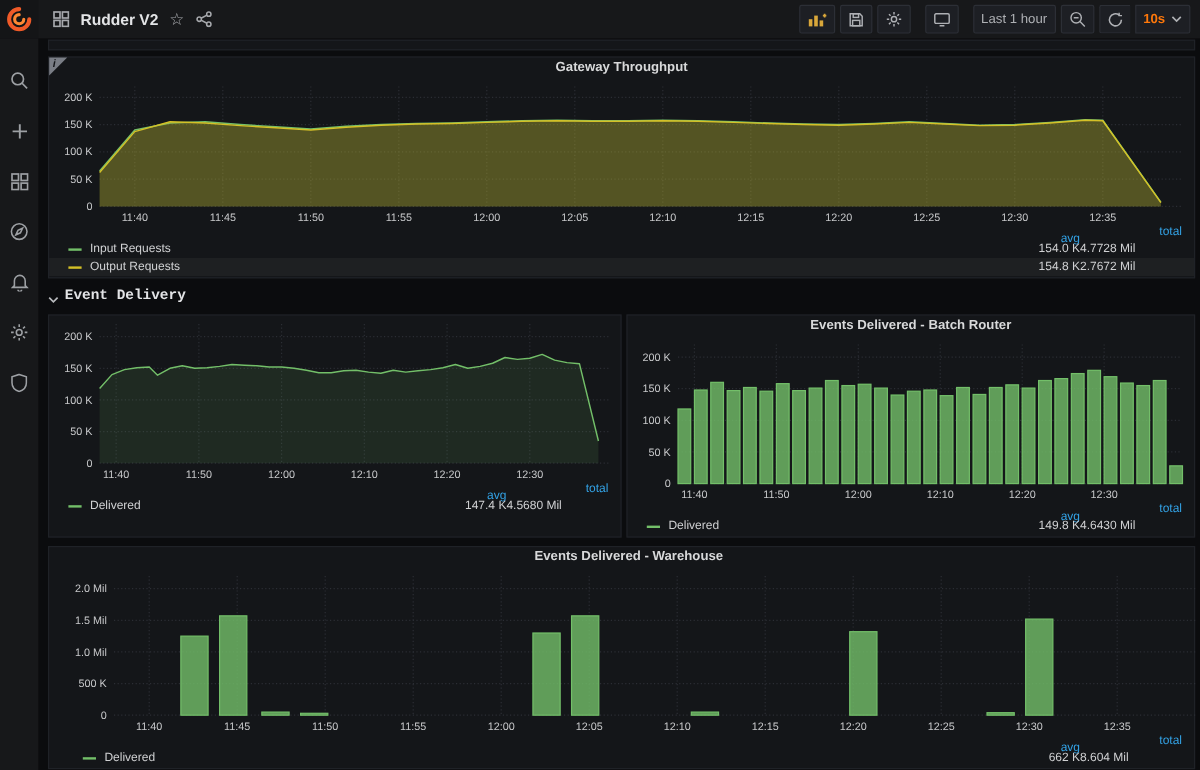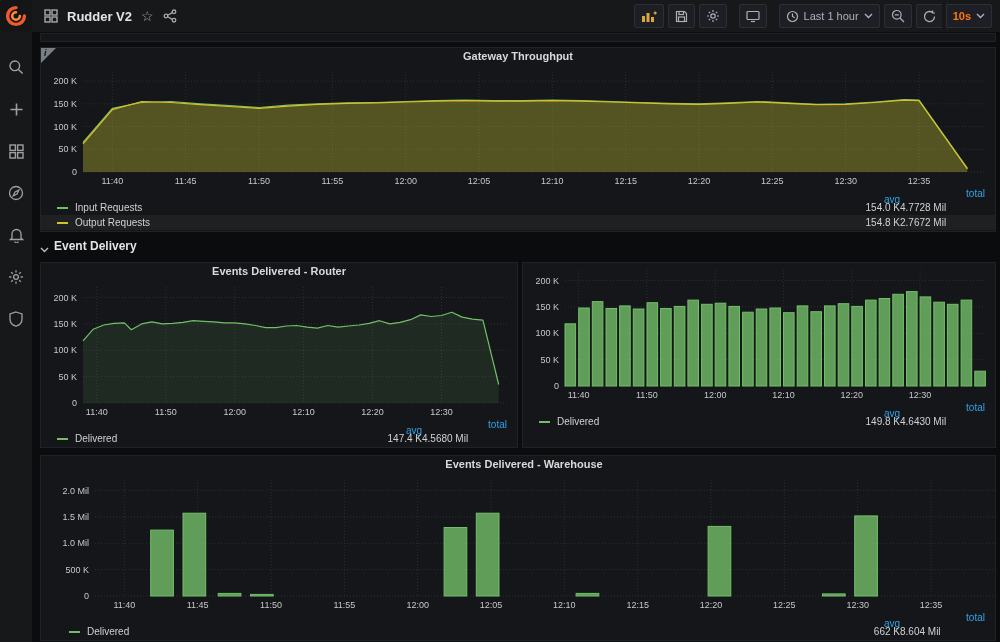--- a/index.html
+++ b/index.html
@@ -8,41 +8,41 @@
 
   
   .topbar { position:absolute; left:0; top:0; width:1000px; height:32px; background:#17181a; display:flex; align-items:center; z-index:5; }
   .logo-box { width:32px; height:32px; display:flex; align-items:center; justify-content:center; background:#141517; flex:0 0 32px; }
   .tb-left { display:flex; align-items:center; gap:9px; margin-left:12px; }
   .tb-title { font-size:13px; font-weight:bold; color:#e3e4e6; }
   .tb-icon { color:#a6a8ac; display:flex; align-items:center; }
   .tb-right { margin-left:auto; display:flex; align-items:center; gap:4px; margin-right:8px; }
   .tb-btn { height:24px; min-width:26px; display:flex; align-items:center; justify-content:center; gap:5px;
             background:#1d1f24; border:1px solid #2c2f36; border-radius:2px; color:#aeb0b4; font-size:11px; padding:0 6px; cursor:pointer; }
-  .gap-l { margin-left:8px; }
+  .gap-l { margin-left:8px;flex-direction:column; }
   .split-l { border-top-right-radius:0; border-bottom-right-radius:0; border-right:none; }
   .split-r { border-top-left-radius:0; border-bottom-left-radius:0; }
   .accent-text { color:#ff780a; font-weight:bold; }
 
   
   .sidebar { position:absolute; left:0; top:32px; width:32px; height:610px; background:#17181a; display:flex; flex-direction:column; align-items:center; padding-top:26px; gap:24px; z-index:4; }
   .sb-icon { color:#9da0a4; display:flex; align-items:center; justify-content:center; width:18px; height:18px; cursor:pointer; }
 
   
   .main { position:absolute; left:32px; top:32px; width:968px; height:610px; background:#0b0c0e; }
   .panel { position:absolute; background:#141619; border:1px solid #1f2227; display:flex; flex-direction:column; }
   .panel-title { height:17px; line-height:17px; text-align:center; font-size:11px; font-weight:bold; color:#d8d9da; cursor:pointer; flex:0 0 17px; }
   .strip { position:absolute; left:8px; top:1px; width:956px; height:9px; background:#141619; border:1px solid #1f2227; }
 
   .p-gateway   { left:8px;   top:15px;  width:956px; height:185px; }
   .p-router    { left:8px;   top:230px; width:478px; height:186px; }
   .p-batch     { left:490px; top:230px; width:474px; height:186px; }
   .p-warehouse { left:8px;   top:423px; width:956px; height:186px;padding-left:12px; }
 
-  .section-head { position:absolute; left:8px; top:207px; display:flex; align-items:flex-end; gap:5px; font-size:12px; font-weight:bold; color:#e3e4e6; cursor:pointer; }
+  .section-head { position:absolute; left:8px; top:207px; display:flex; align-items:flex-end; gap:5px; font-size:12px; font-weight:bold; color:#e3e4e6; cursor:pointer;font-family:Liberation Mono, monospace; }
   .section-head .chev { color:#b9bbbe; display:flex; }
 
   .info-corner { position:absolute; top:0; left:0; width:0; height:0; border-top:15px solid #7a7e86; border-right:15px solid transparent; }
   .info-i { position:absolute; top:0px; left:3px; font-size:9px; font-weight:bold; color:#141619; font-style:italic; }
 
   svg.chart { display:block; flex:0 0 auto; }
 
   
   .legend { font-size:10px; }
   .lhead { display:flex; align-items:center; height:13px; padding:0 10px 0 16px; }
@@ -263,21 +263,20 @@
   <div class="section-head">
     <span class="chev">
       <svg width="9" height="6" viewBox="0 0 9 6" fill="none" stroke="currentColor" stroke-width="1.4">
           <path d="M1 1 L4.5 4.5 L8 1"></path>
         </svg>
     </span>
     <span>Event Delivery</span>
   </div>
 
   <div class="panel p-router">
-    <div class="panel-title">Events Delivered - Router</div>
     <svg class="chart" width="474" height="138" viewBox="0 0 474 138">
         <line x1="42" x2="466" y1="123" y2="123" stroke="#2b2e34" stroke-dasharray="1,2"></line>
         <text x="36" y="126" text-anchor="end" fill="#c7c8ca" font-size="9">0</text>
         <line x1="42" x2="466" y1="96.63636363636364" y2="96.63636363636364" stroke="#2b2e34" stroke-dasharray="1,2"></line>
         <text x="36" y="99.63636363636364" text-anchor="end" fill="#c7c8ca" font-size="9">50 K</text>
         <line x1="42" x2="466" y1="70.27272727272728" y2="70.27272727272728" stroke="#2b2e34" stroke-dasharray="1,2"></line>
         <text x="36" y="73.27272727272728" text-anchor="end" fill="#c7c8ca" font-size="9">100 K</text>
         <line x1="42" x2="466" y1="43.90909090909092" y2="43.90909090909092" stroke="#2b2e34" stroke-dasharray="1,2"></line>
         <text x="36" y="46.90909090909092" text-anchor="end" fill="#c7c8ca" font-size="9">150 K</text>
         <line x1="42" x2="466" y1="17.545454545454547" y2="17.545454545454547" stroke="#2b2e34" stroke-dasharray="1,2"></line>
@@ -305,20 +304,21 @@
       <div class="lrow">
         <span class="dash dash-green"></span>
         <span class="llbl">Delivered</span>
         <span class="lavg">147.4 K</span>
         <span class="ltot">4.5680 Mil</span>
       </div>
     </div>
   </div>
 
   <div class="panel p-batch">
+    <div class="panel-title">Events Delivered - Batch Router</div>
     <svg class="chart" width="470" height="138" viewBox="0 0 470 138">
         <line x1="42" x2="462" y1="123" y2="123" stroke="#2b2e34" stroke-dasharray="1,2"></line>
         <text x="36" y="126" text-anchor="end" fill="#c7c8ca" font-size="9">0</text>
         <line x1="42" x2="462" y1="96.63636363636364" y2="96.63636363636364" stroke="#2b2e34" stroke-dasharray="1,2"></line>
         <text x="36" y="99.63636363636364" text-anchor="end" fill="#c7c8ca" font-size="9">50 K</text>
         <line x1="42" x2="462" y1="70.27272727272728" y2="70.27272727272728" stroke="#2b2e34" stroke-dasharray="1,2"></line>
         <text x="36" y="73.27272727272728" text-anchor="end" fill="#c7c8ca" font-size="9">100 K</text>
         <line x1="42" x2="462" y1="43.90909090909092" y2="43.90909090909092" stroke="#2b2e34" stroke-dasharray="1,2"></line>
         <text x="36" y="46.90909090909092" text-anchor="end" fill="#c7c8ca" font-size="9">150 K</text>
         <line x1="42" x2="462" y1="17.545454545454547" y2="17.545454545454547" stroke="#2b2e34" stroke-dasharray="1,2"></line>

